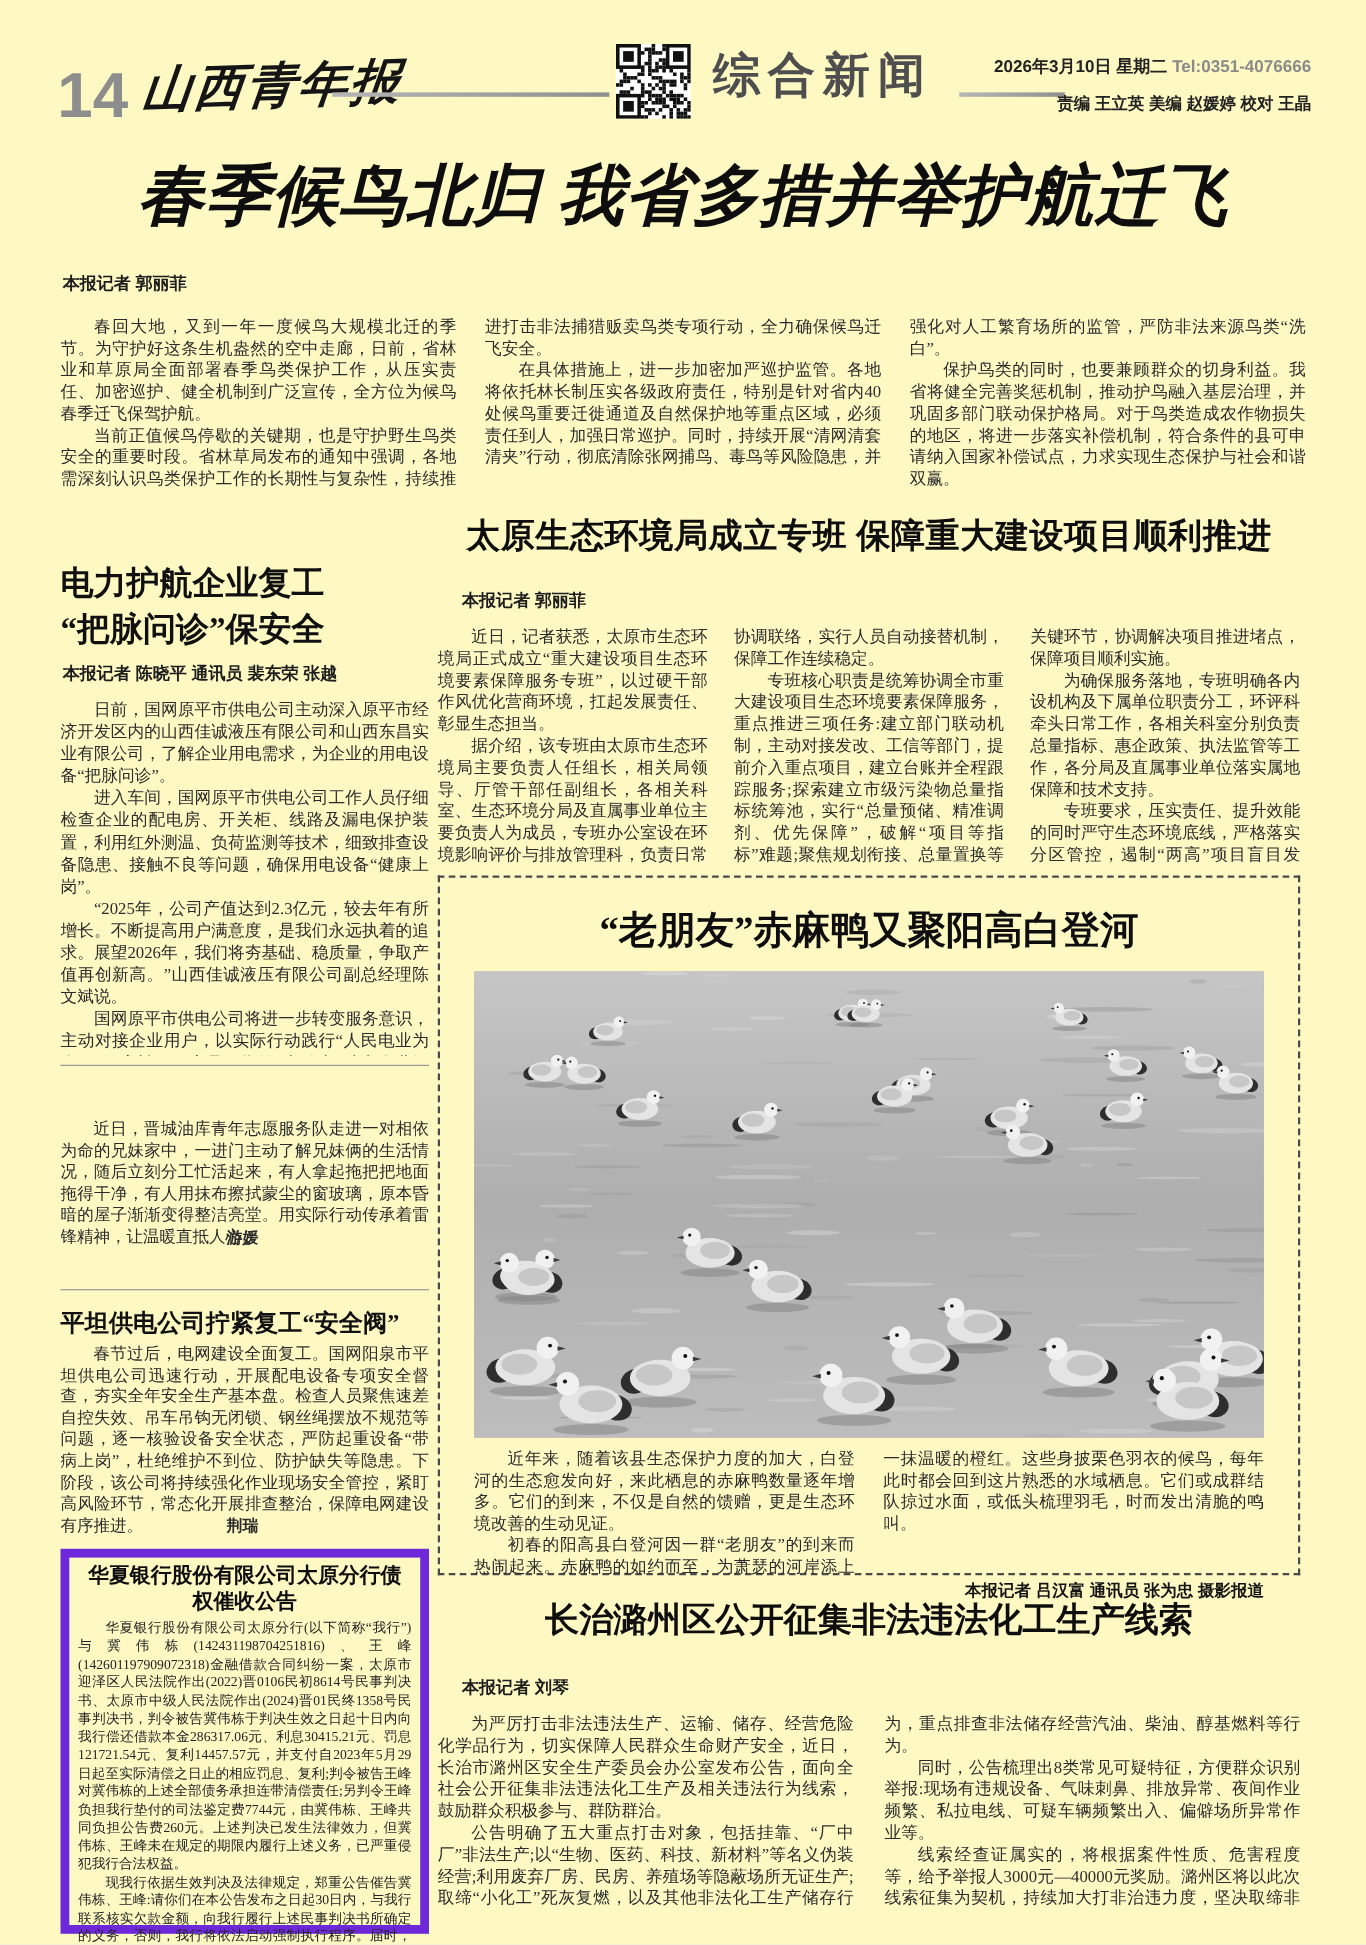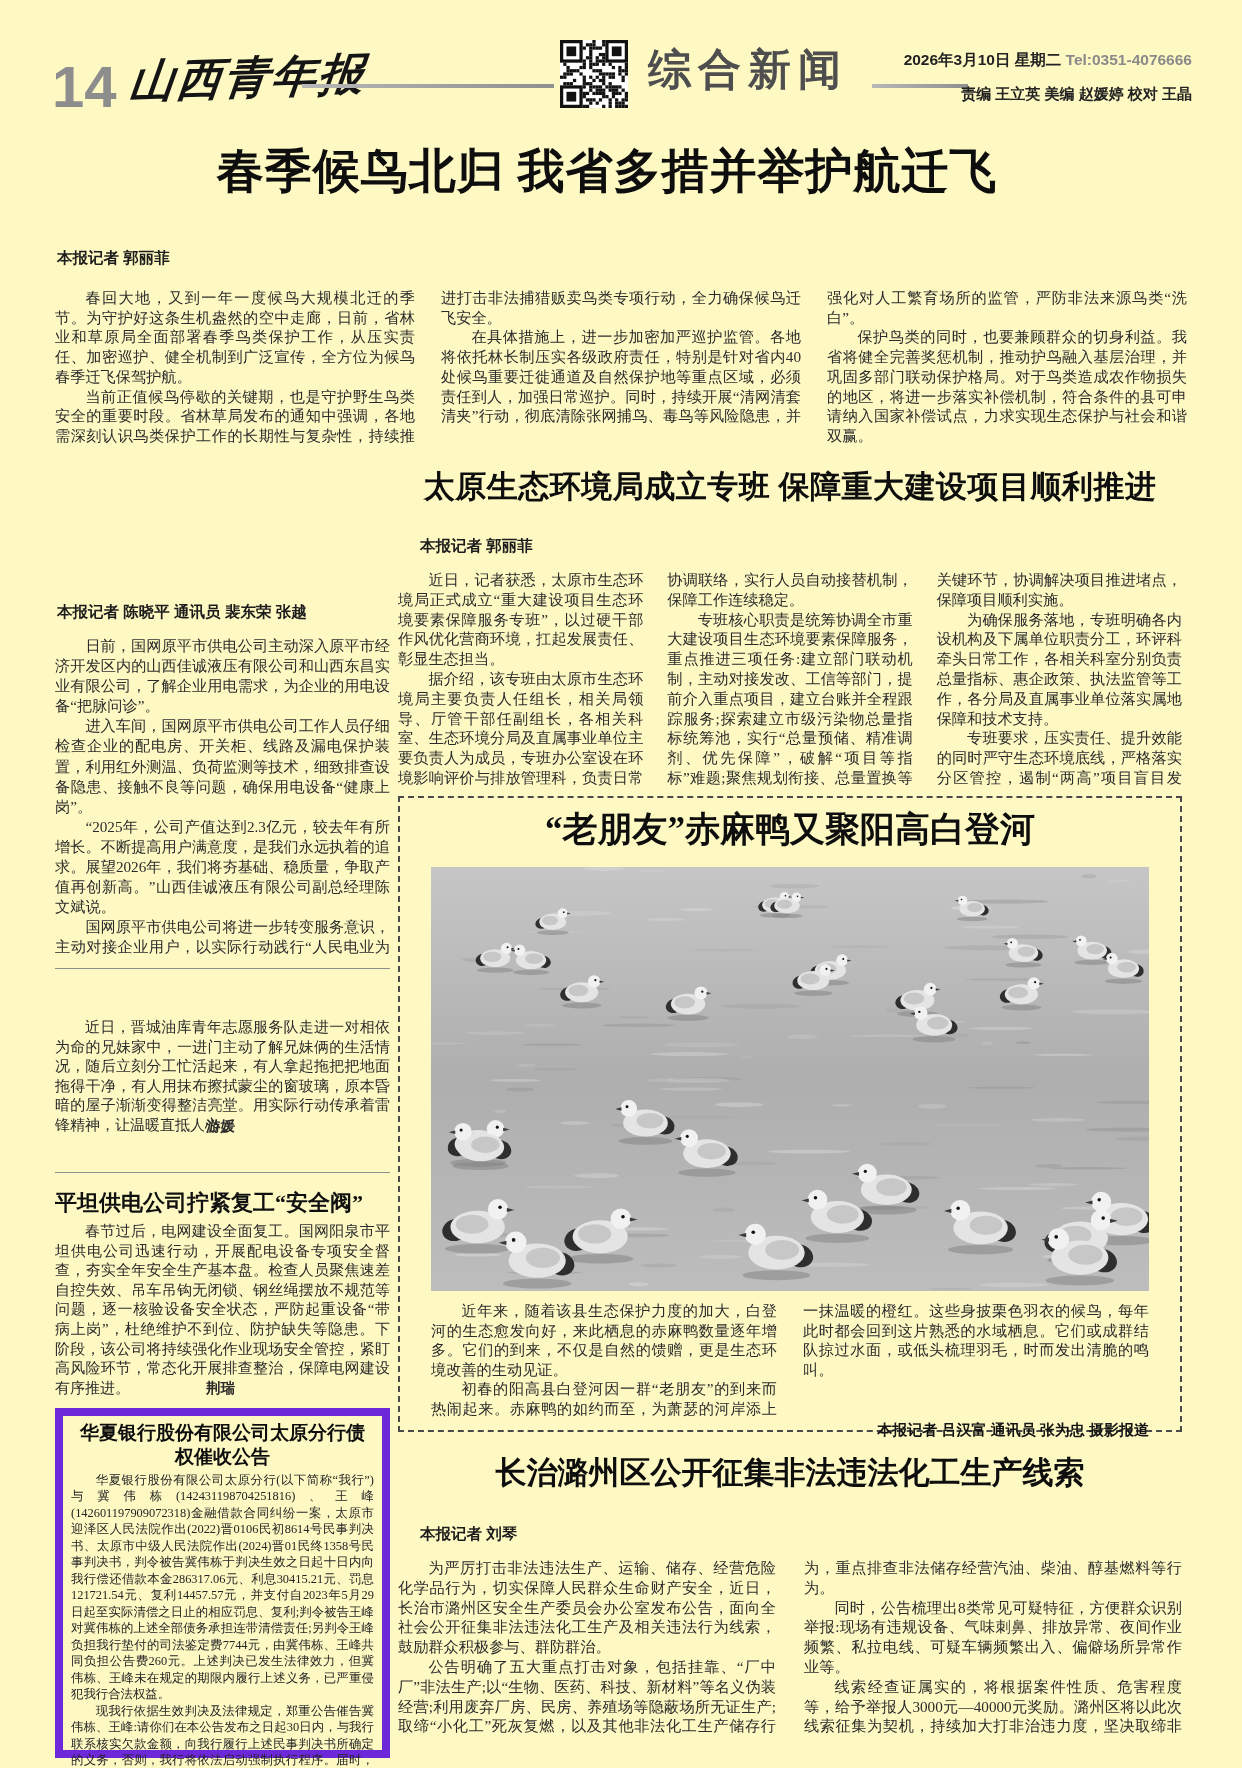--- a/index.html
+++ b/index.html
@@ -22,21 +22,21 @@
   
   .hl{position:absolute;text-align:center;font-weight:900;color:#0e0e0e;}
   .byline{position:absolute;font-family:"Liberation Sans",sans-serif;font-size:15.5px;
           font-weight:bold;color:#1c1c1c;}
   .body{position:absolute;text-align:justify;color:#2b2b2b;column-fill:auto;overflow:hidden;}
   .body p{margin:0;text-indent:2em;}
   .sig{text-align:center;font-family:"Liberation Sans",sans-serif;font-weight:bold;
        font-size:14.5px;margin-top:-19px;padding-right:4px;}
   .divider{position:absolute;height:1px;background:#8f8f8f;}
   
-  .lead-hl{left:36px;top:146px;width:1142px;font-size:47px;letter-spacing:1px;line-height:1.08;}
+  .lead-hl{left:50px;top:146px;width:1142px;font-size:60px;letter-spacing:1px;line-height:1.08;font-style:italic;}
   .lead-body{left:55px;top:288px;width:1132px;height:168px;column-count:3;column-gap:26px;
              font-size:15.2px;line-height:19.7px;}
   
   .power-title{position:absolute;left:55px;top:510px;width:335px;font-size:30px;font-weight:900;
                line-height:1.4;color:#101010;}
   .power-body{left:55px;top:636px;width:335px;height:324px;font-size:15.2px;line-height:20.1px;}
   .small-title{position:absolute;left:55px;width:335px;font-size:20.5px;font-weight:900;color:#101010;}
   .leifeng-body{left:55px;top:1018px;width:335px;height:146px;font-size:15px;line-height:19.6px;}
   .pingtan-body{left:55px;top:1222px;width:335px;height:176px;font-size:15px;line-height:19.6px;}
   
@@ -44,21 +44,21 @@
             box-sizing:border-box;padding:5px 8px 4px 8px;}
   .bank-title{font-size:19px;font-weight:900;text-align:center;color:#0d0d0d;line-height:1.25;}
   .bank-body{text-align:justify;font-size:12.4px;line-height:16.5px;color:#242424;margin-top:3px;}
   .bank-body p{margin:0;text-indent:2em;}
   
   .taiyuan-hl{left:398px;top:466px;width:784px;font-size:31px;letter-spacing:0.5px;}
   .taiyuan-body{left:398px;top:570px;width:784px;height:224px;column-count:3;column-gap:24px;
                 font-size:15.2px;line-height:19.8px;}
   .ducks-box{position:absolute;left:398px;top:796px;width:784px;height:636px;box-sizing:border-box;
              border:2px dashed #4a4a4a;}
-  .ducks-hl{position:relative;margin-top:8px;text-align:center;font-size:35px;font-weight:900;color:#0e0e0e;}
+  .ducks-hl{position:relative;margin-top:24px;text-align:center;font-size:35px;font-weight:900;color:#0e0e0e;}
   .photo{display:block;margin:14px auto 0 auto;width:718px;height:424px;background:#b5b5b5;}
   .caption{width:718px;margin:10px auto 0 auto;column-count:2;column-gap:26px;text-align:justify;
            font-size:15.2px;line-height:19.6px;color:#2b2b2b;}
   .caption p{margin:0;text-indent:2em;}
   .photo-byline{width:718px;margin:2px auto 0 auto;text-align:right;font-family:"Liberation Sans",sans-serif;
                 font-weight:bold;font-size:15px;color:#141414;}
   .changzhi-hl{left:398px;top:1452px;width:784px;font-size:31px;}
   .changzhi-body{left:398px;top:1558px;width:784px;height:212px;column-count:2;column-gap:28px;
                  font-size:15.2px;line-height:19.8px;}
 </style>
@@ -233,20 +233,24 @@
   <div class="hl lead-hl">春季候鸟北归 我省多措并举护航迁飞</div>
   <div class="byline" style="left:57px;top:248px;">本报记者 郭丽菲</div>
   <div class="body lead-body">
     <p>春回大地，又到一年一度候鸟大规模北迁的季节。为守护好这条生机盎然的空中走廊，日前，省林业和草原局全面部署春季鸟类保护工作，从压实责任、加密巡护、健全机制到广泛宣传，全方位为候鸟春季迁飞保驾护航。</p>
     <p>当前正值候鸟停歇的关键期，也是守护野生鸟类安全的重要时段。省林草局发布的通知中强调，各地需深刻认识鸟类保护工作的长期性与复杂性，持续推进打击非法捕猎贩卖鸟类专项行动，全力确保候鸟迁飞安全。</p>
     <p>在具体措施上，进一步加密加严巡护监管。各地将依托林长制压实各级政府责任，特别是针对省内40处候鸟重要迁徙通道及自然保护地等重点区域，必须责任到人，加强日常巡护。同时，持续开展“清网清套清夹”行动，彻底清除张网捕鸟、毒鸟等风险隐患，并强化对人工繁育场所的监管，严防非法来源鸟类“洗白”。</p>
     <p>保护鸟类的同时，也要兼顾群众的切身利益。我省将健全完善奖惩机制，推动护鸟融入基层治理，并巩固多部门联动保护格局。对于鸟类造成农作物损失的地区，将进一步落实补偿机制，符合条件的县可申请纳入国家补偿试点，力求实现生态保护与社会和谐双赢。</p>
 
   </div>
 
+  <div class="power-title">
+    <div>电力护航企业复工</div>
+    <div>“把脉问诊”保安全</div>
+  </div>
   <div class="byline" style="left:57px;top:602px;">本报记者 陈晓平 通讯员 裴东荣 张越</div>
   <div class="body power-body">
     <p>日前，国网原平市供电公司主动深入原平市经济开发区内的山西佳诚液压有限公司和山西东昌实业有限公司，了解企业用电需求，为企业的用电设备“把脉问诊”。</p>
     <p>进入车间，国网原平市供电公司工作人员仔细检查企业的配电房、开关柜、线路及漏电保护装置，利用红外测温、负荷监测等技术，细致排查设备隐患、接触不良等问题，确保用电设备“健康上岗”。</p>
     <p>“2025年，公司产值达到2.3亿元，较去年有所增长。不断提高用户满意度，是我们永远执着的追求。展望2026年，我们将夯基础、稳质量，争取产值再创新高。”山西佳诚液压有限公司副总经理陈文斌说。</p>
     <p>国网原平市供电公司将进一步转变服务意识，主动对接企业用户，以实际行动践行“人民电业为人民”的宗旨，用充足可靠的“电动力”助力企业提质增效，为企业高质量生产注入澎湃动能，赋能企业冲刺首季“开门红”。</p>
   </div>
 
   <div class="divider" style="left:55px;top:968px;width:335px;"></div>
 

